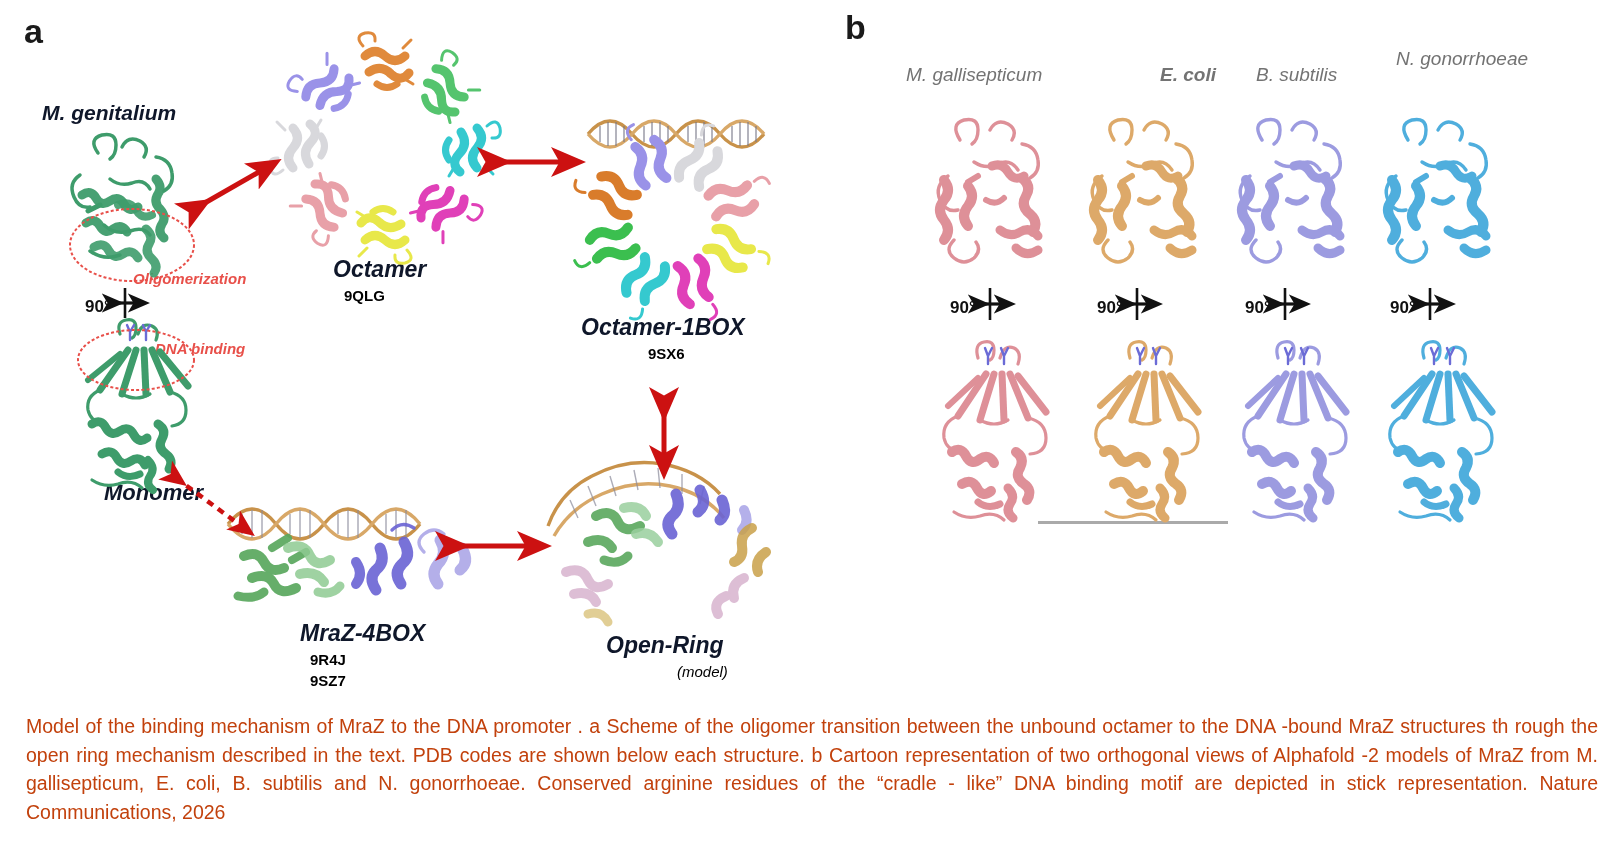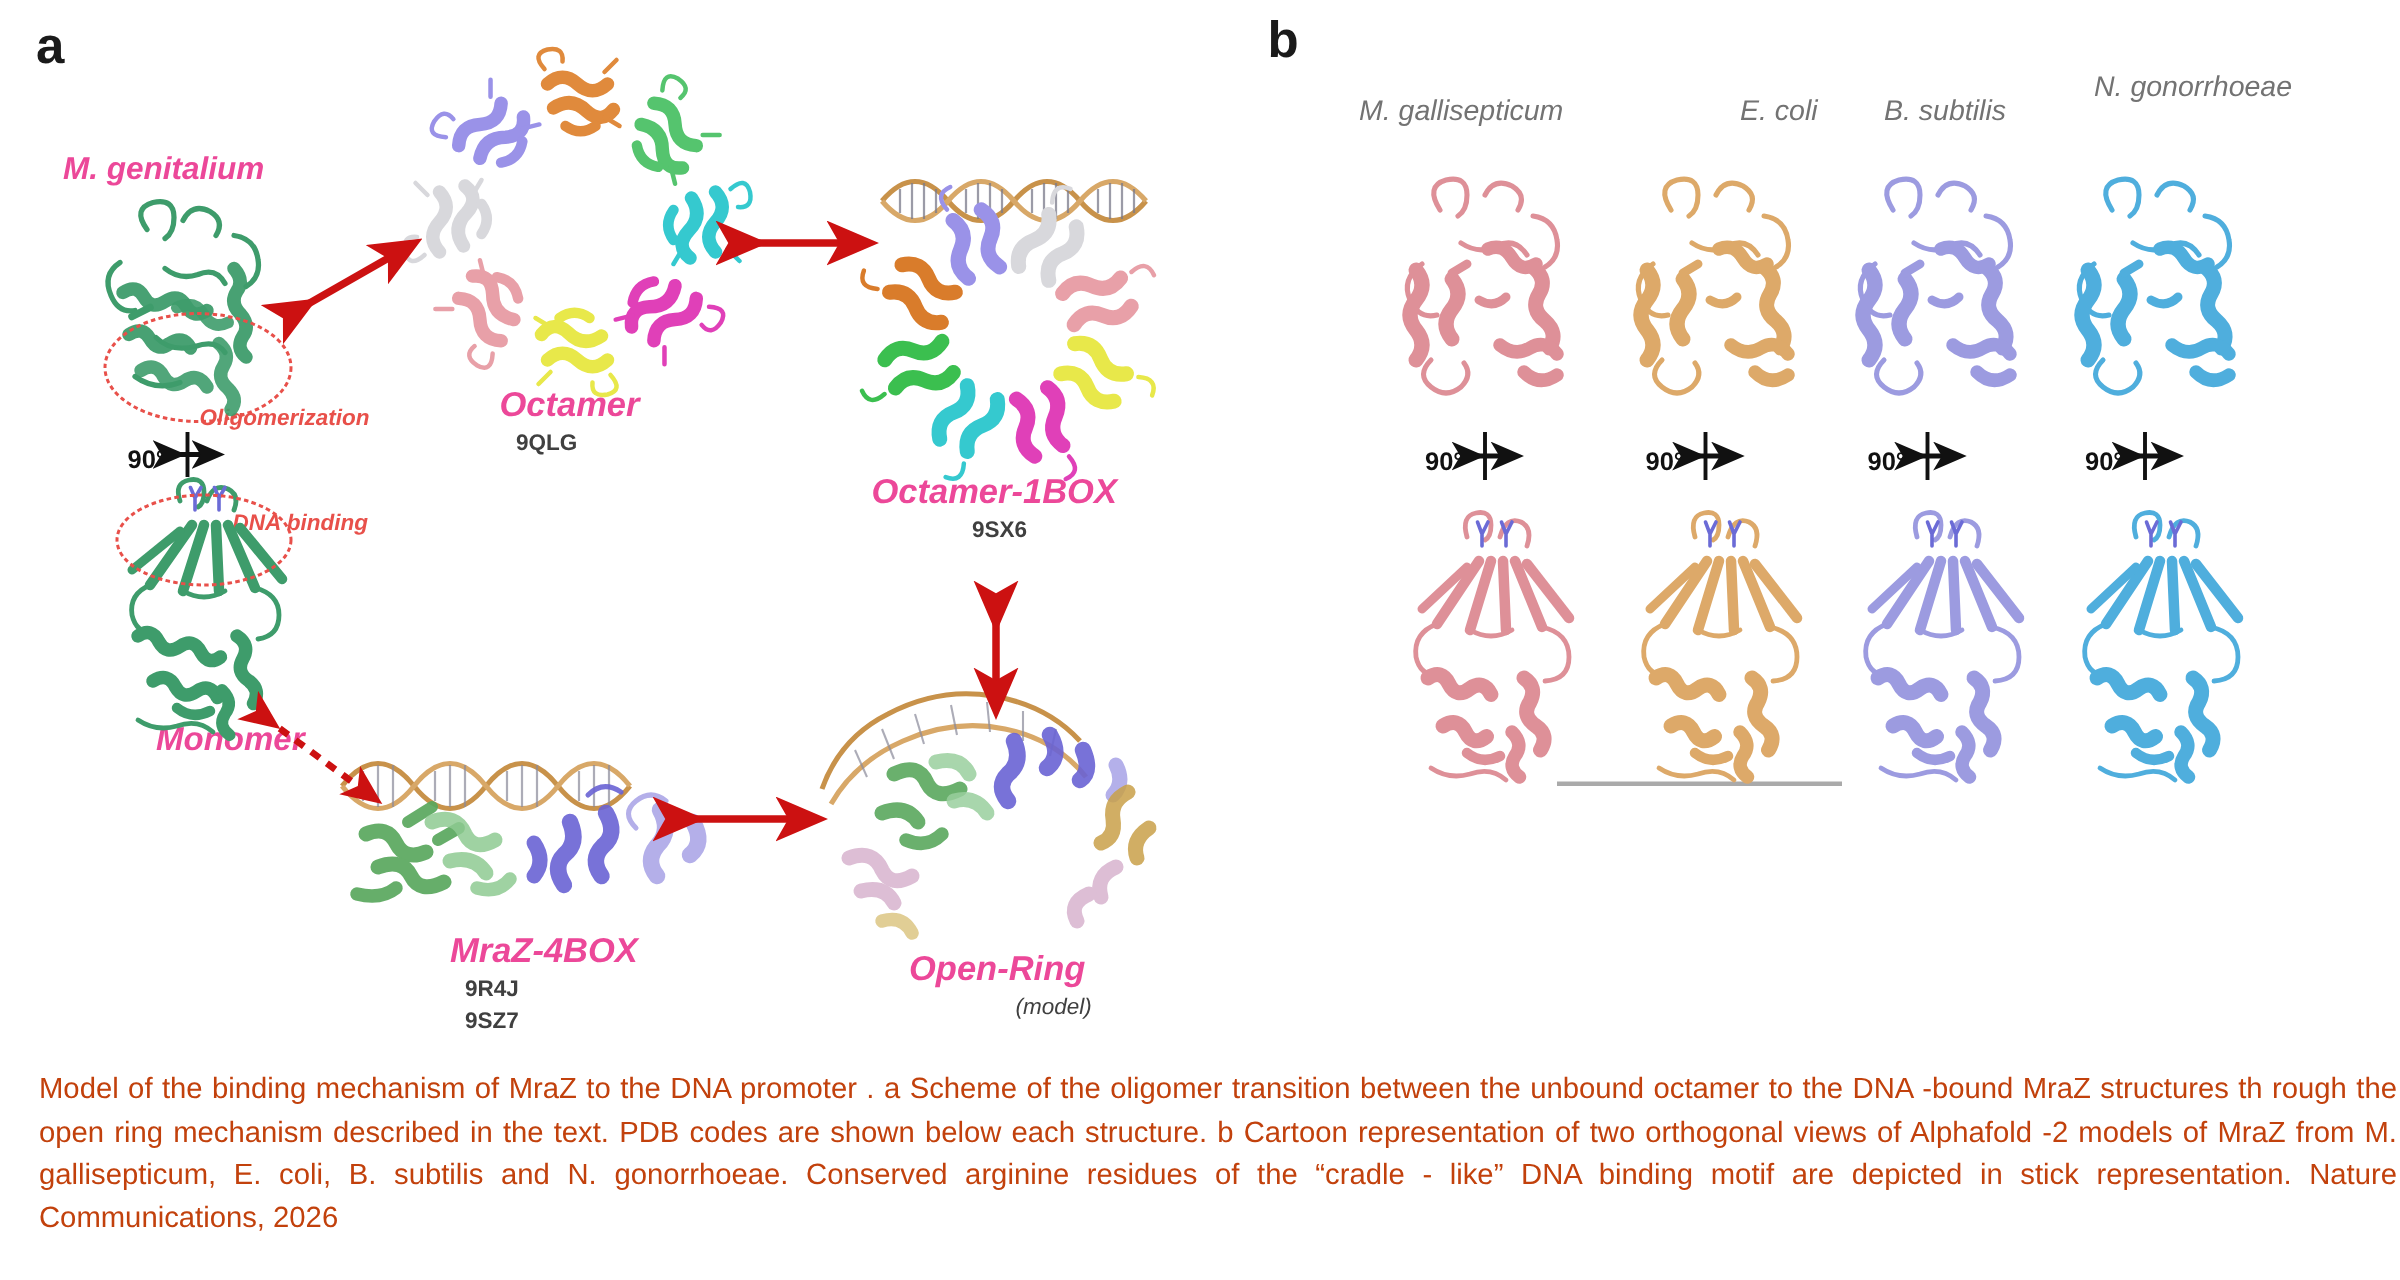--- a/index.html
+++ b/index.html
@@ -26,30 +26,30 @@
     font-size: 34px;
     font-weight: bold;
     color: #1a1a1a;
     line-height: 1;
   }
   .struct-label {
     position: absolute;
     font-family: "Liberation Sans", sans-serif;
     font-style: italic;
     font-weight: bold;
-    color: #ec4899;
+    color: #0f172a;
     white-space: nowrap;
     text-align: center;
   }
   .pdb-code {
     position: absolute;
     font-family: "Liberation Sans", sans-serif;
     font-weight: bold;
     font-size: 15px;
-    color: #404040;
+    color: #000000;
     white-space: nowrap;
     text-align: center;
   }
   .pdb-code.model {
     font-style: italic;
     font-weight: normal;
     margin-left: 40px;
   }
   .annot-label {
     position: absolute;
@@ -128,21 +128,21 @@
   <div class="struct-label" style="left:264px; top:620px; font-size:23px;margin-left:36px;">MraZ-4BOX</div>
   <div class="pdb-code" style="left:310px; top:651px;">9R4J</div>
   <div class="pdb-code" style="left:310px; top:672px;">9SZ7</div>
 
   <div class="struct-label" style="left:606px; top:632px; font-size:23px;">Open-Ring</div>
   <div class="pdb-code model" style="left:637px; top:663px;">(model)</div>
 
   <div class="panel-letter" style="left:845px; top:10px;">b</div>
 
   <div class="species-label" style="left:906px; top:64px;">M. gallisepticum</div>
-  <div class="species-label" style="left:1160px; top:64px;">E. coli</div>
+  <div class="species-label" style="left:1160px; top:64px;font-weight:bold;">E. coli</div>
   <div class="species-label" style="left:1256px; top:64px;">B. subtilis</div>
   <div class="species-label" style="left:1396px; top:48px;">N. gonorrhoeae</div>
 
   <div class="rot-label" style="left:950px; top:298px;">90°</div>
   <div class="rot-label" style="left:1097px; top:298px;">90°</div>
   <div class="rot-label" style="left:1245px; top:298px;">90°</div>
   <div class="rot-label" style="left:1390px; top:298px;">90°</div>
 
   <div class="scalebar" style="left:1038px; top:521px; width:190px;"></div>
 

